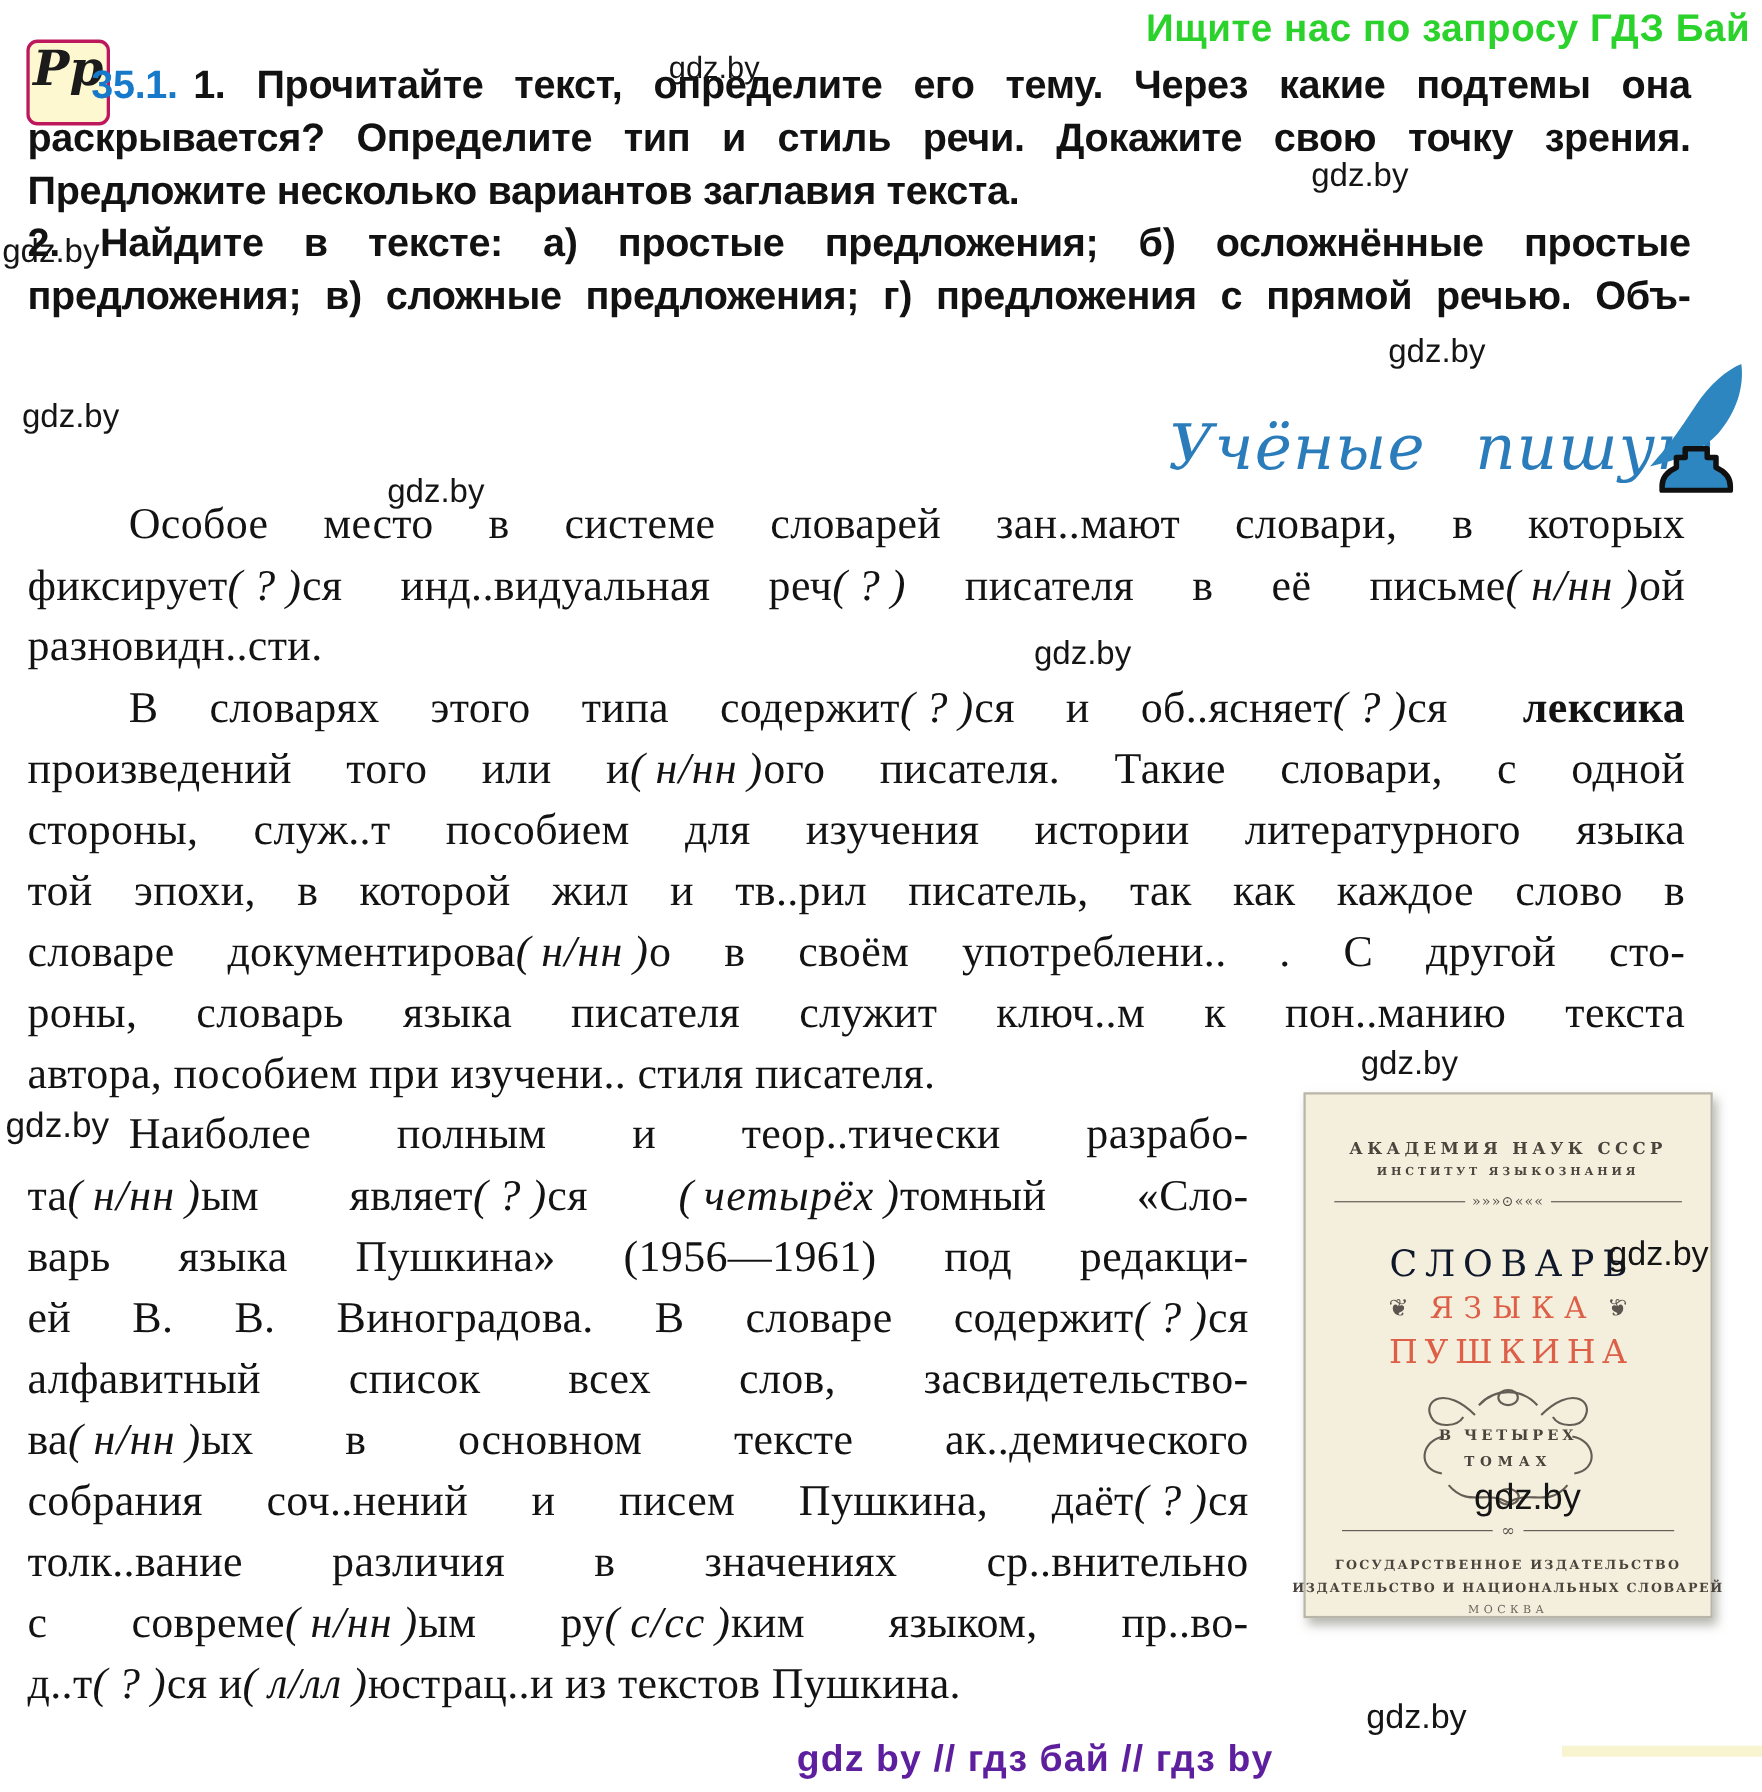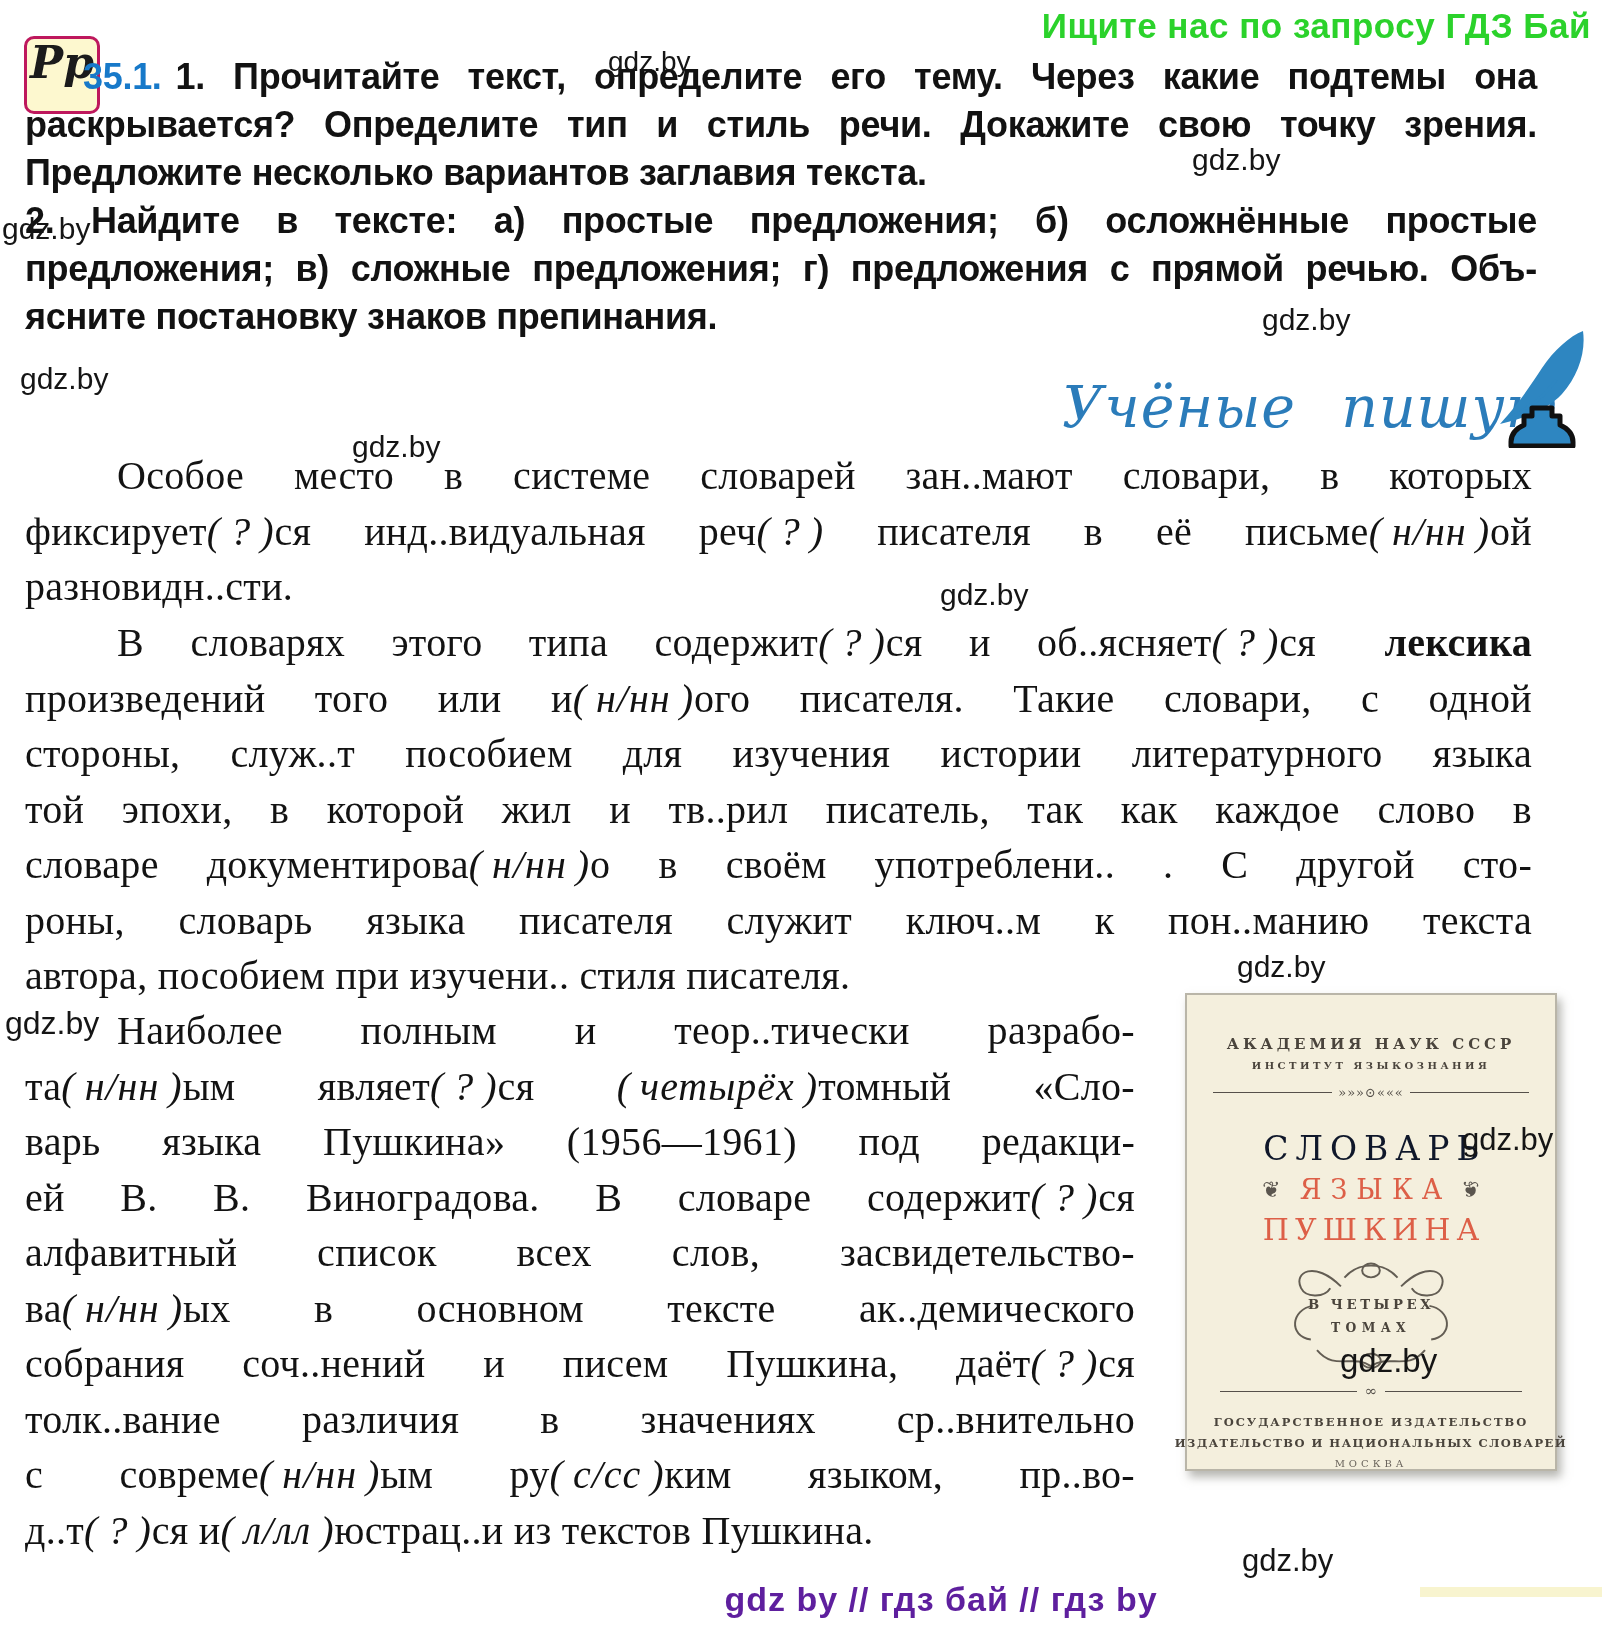--- a/index.html
+++ b/index.html
@@ -81,21 +81,20 @@
   <div class="ex-icon">
     <span>Рр</span>
   </div>
 
   <div class="t-lines">
       <div class="t-line first"><span class="ex-num">35.1.</span>1. Прочитайте текст, определите его тему. Через какие подтемы она</div>
       <div class="t-line">раскрывается? Определите тип и стиль речи. Докажите свою точку зрения.</div>
       <div class="t-line last">Предложите несколько вариантов заглавия текста.</div>
       <div class="t-line">2. Найдите в тексте: а) простые предложения; б) осложнённые простые</div>
       <div class="t-line">предложения; в) сложные предложения; г) предложения с прямой речью. Объ-</div>
-      <div class="t-line last">ясните постановку знаков препинания.</div>
     </div>
 
   <div class="scientists">Учёные пишут</div>
 
   <svg class="quill" width="112" height="120" viewBox="0 0 112 120">
     <path d="M14,96 C34,74 44,58 56,40 C68,22 84,8 97,3 C100,24 92,48 76,66 C62,81 40,90 14,96 Z" fill="#2e86c1"></path>
     <path d="M20,92 C40,82 58,70 70,52" stroke="#2e86c1" stroke-width="3" fill="none"></path>
     <path d="M34,84 L58,82 L58,112" stroke="#2e86c1" stroke-width="3.5" fill="none"></path>
     <path d="M46,80 l20,0 0,8 8,0 0,9 c9,4 13,10 13,17 l0,4 -62,0 0,-4 c0,-7 4,-13 13,-17 l0,-9 8,0 z" fill="#2e86c1" stroke="#101010" stroke-width="5" stroke-linejoin="round"></path>
   </svg>

